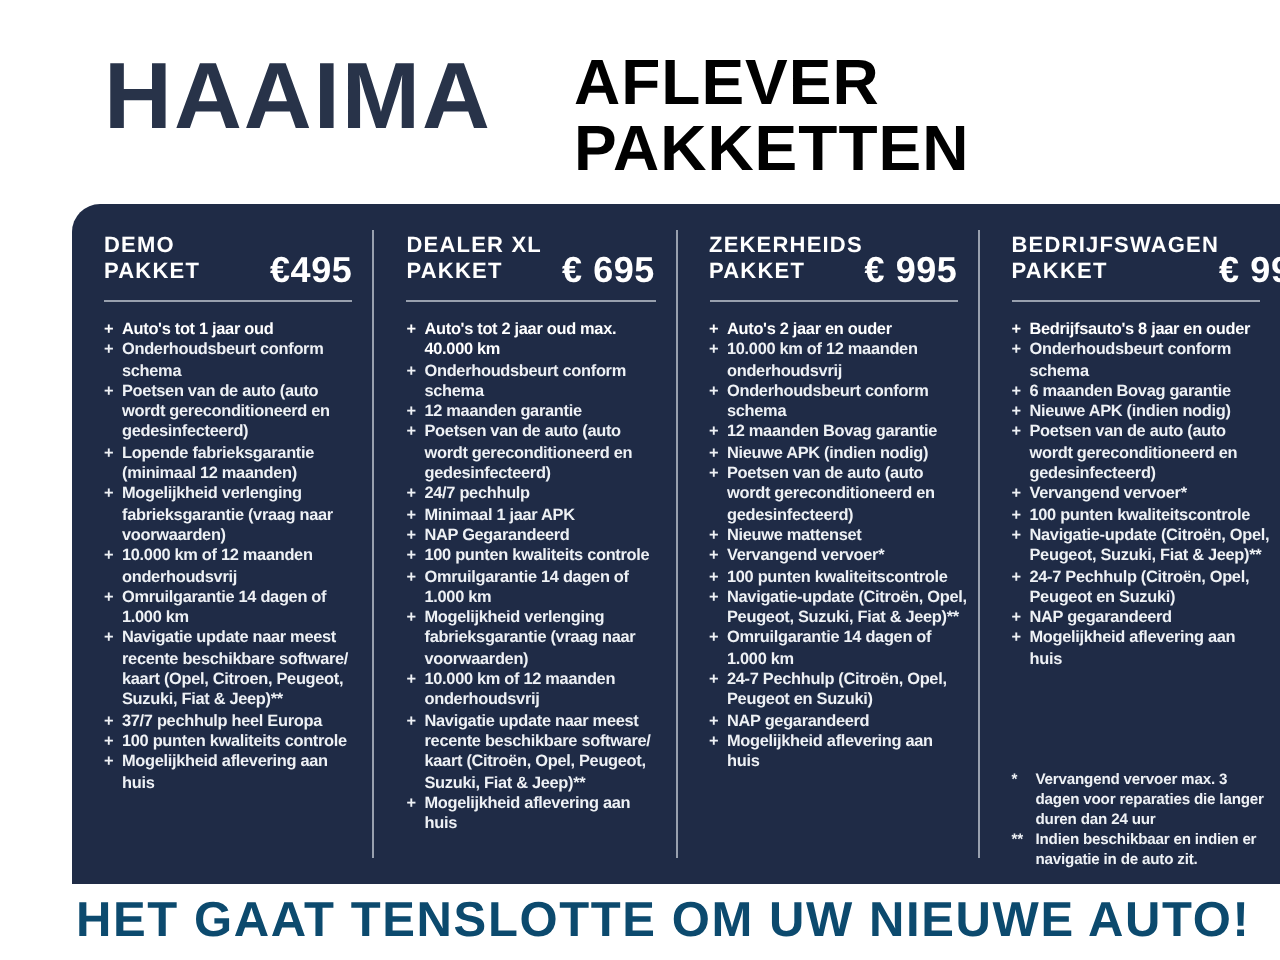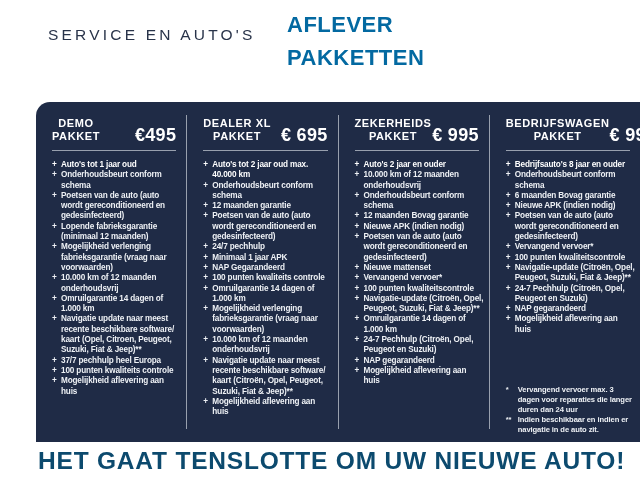--- a/index.html
+++ b/index.html
@@ -7,35 +7,35 @@
     width:640px;height:480px;overflow:hidden;position:relative;
     background:#ffffff;
     font-family:"Liberation Sans", sans-serif;
     -webkit-font-smoothing:antialiased;
   }
   
   .logo{position:absolute;left:52px;top:24px;color:#283349;}
   .logo-name{font-size:47px;font-weight:800;letter-spacing:1px;line-height:48px;}
   .logo-sub{font-size:15.5px;font-weight:500;letter-spacing:3.2px;margin-top:2px;margin-left:-4px;white-space:nowrap;}
   .page-title{
-    position:absolute;left:287px;top:9px;color:#0369a1;
-    font-size:22px;font-weight:800;line-height:32.5px;letter-spacing:0.5px;
+    position:absolute;left:287px;top:25px;color:#000000;
+    font-size:32px;font-weight:800;line-height:32.5px;letter-spacing:0.5px;
   }
   
   .card{
     position:absolute;left:36px;top:102px;width:604px;height:340px;
     background:#1f2b46;border-radius:14px 0 0 0;
     display:flex;box-sizing:border-box;padding:13px 0 13px 0;
   }
   .col{
     flex:1 1 0;box-sizing:border-box;padding:2px 5px 0 16px;min-width:0;
   }
   .col + .col{border-left:1.3px solid #98a0ae;}
   .pkg-header{display:flex;justify-content:space-between;align-items:flex-end;color:#ffffff;padding-right:5px;}
-  .pkg-name{font-size:11px;font-weight:800;letter-spacing:0.6px;line-height:13px;text-align:center;}
+  .pkg-name{font-size:11px;font-weight:800;letter-spacing:0.6px;line-height:13px;}
   .pkg-price{font-size:18px;font-weight:800;letter-spacing:0.3px;line-height:16px;white-space:nowrap;}
   .pkg-rule{border-bottom:1.3px solid #98a0ae;margin-top:7px;margin-right:5px;}
   .items{margin-top:9px;}
   .item{
     display:flex;gap:3px;color:#eef1f5;
     font-size:8.2px;line-height:10.3px;font-weight:600;letter-spacing:-0.15px;
   }
   .item .plus{flex:0 0 6px;font-weight:800;}
   .item.bold{font-weight:800;color:#ffffff;}
   .footnotes{margin-top:50px;}
@@ -47,21 +47,21 @@
   
   .footer-tagline{
     position:absolute;left:38px;top:447px;color:#0c4a6e;
     font-size:24.5px;font-weight:800;letter-spacing:0.8px;white-space:nowrap;
   }
 </style>
 </head>
 <body>
 
 <div class="logo">
-  <div class="logo-sub">SERVICE EN AUTO'S</div>
+  <div class="logo-name">HAAIMA</div>
 </div>
 
 <div class="page-title">
   <div>AFLEVER</div>
   <div>PAKKETTEN</div>
 </div>
 
 <div class="card" id="packages-row">
   <div class="col">
     <div class="pkg-header">

